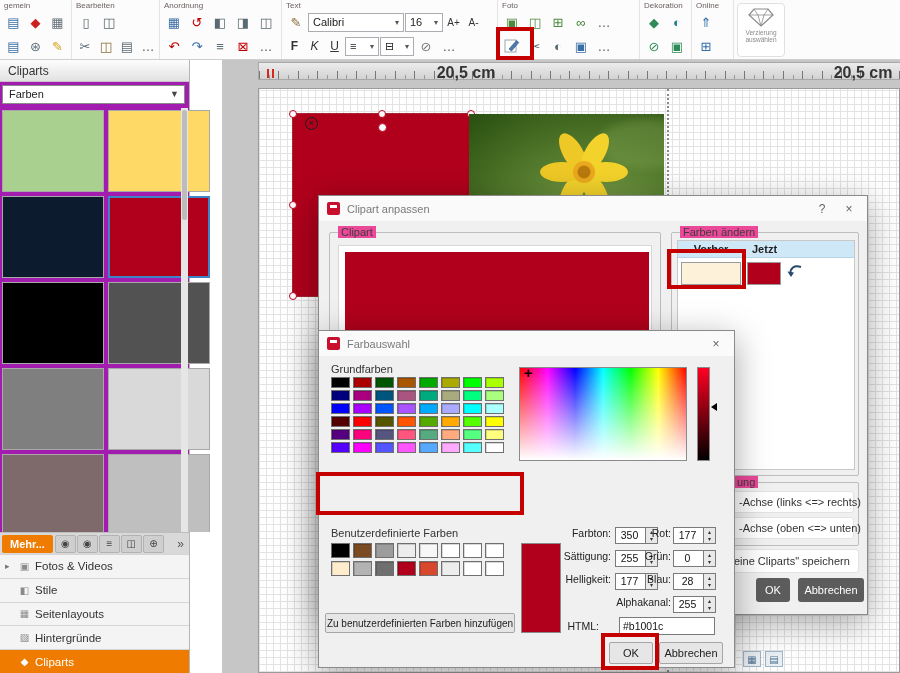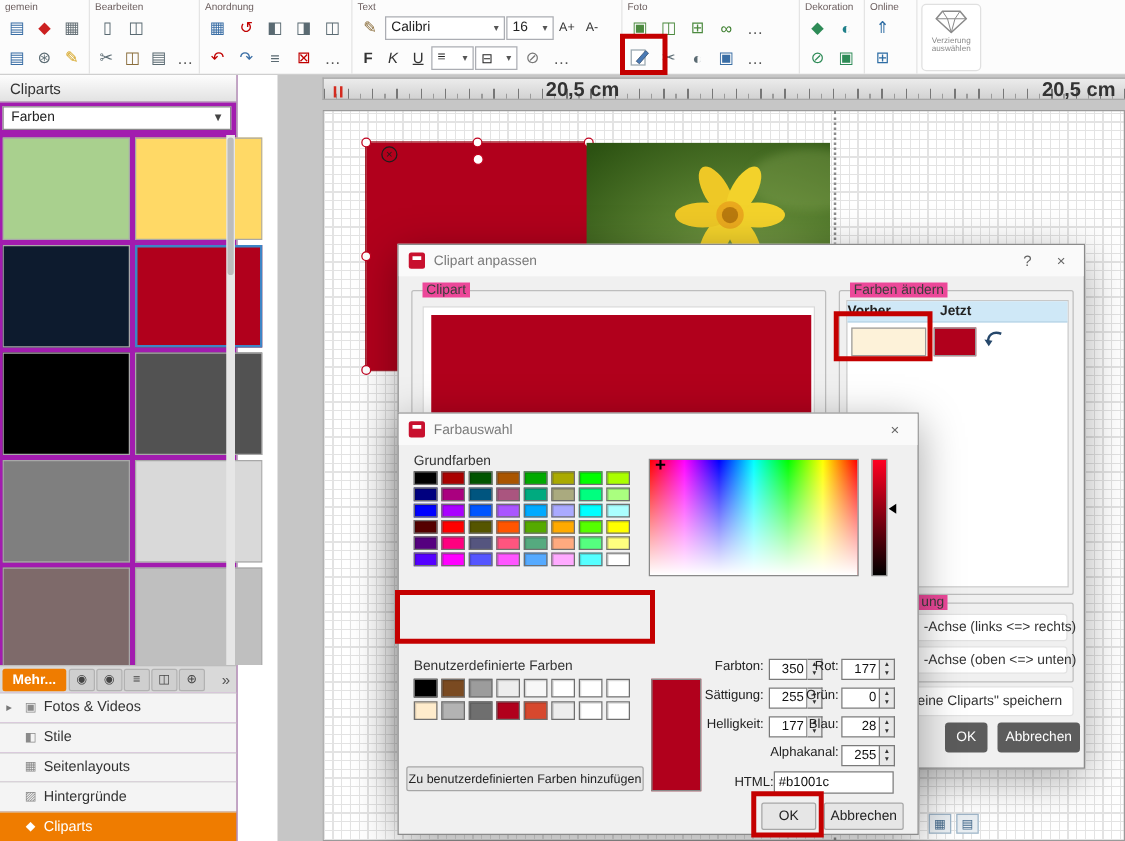--- a/index.html
+++ b/index.html
@@ -80,21 +80,21 @@
 .btn{background:#e6e6e6;border:1px solid #a6a6a6;border-radius:2px;font-size:11px;color:#222;display:flex;align-items:center;justify-content:center;white-space:nowrap;overflow:hidden}
 
 
 #dlg-clipart{left:318px;top:195px;width:550px;height:420px;z-index:20}
 #gb-clip{left:10px;top:36px;width:332px;height:374px}
 .preview{position:absolute;left:8px;top:12px;right:8px;bottom:10px;background:#fff;border:1px solid #d8d8d8}
 .preview-red{position:absolute;left:6px;top:6px;right:2px;bottom:6px}
 #gb-colors{left:352px;top:36px;width:188px;height:244px}
 .tbl{position:absolute;left:5px;top:7px;width:178px;height:230px;background:#fff;border:1px solid #c8c8c8}
 .tbl-head{height:17px;background:#cfe8f7;border-bottom:1px solid #b8d4e6;display:flex;font-size:11px;font-weight:bold;color:#222}
-.th1{width:66px;text-align:left;line-height:17px}
+.th1{width:66px;text-align:center;line-height:17px}
 .th2{padding-left:8px;line-height:17px}
 .tbl-row{position:relative;height:30px}
 .sw-before{position:absolute;left:3px;top:4px;width:60px;height:23px;border:1px solid #9a9a9a}
 .sw-now{position:absolute;left:69px;top:4px;width:34px;height:23px;border:1px solid #9a9a9a}
 .undo-ic{position:absolute;left:108px;top:6px}
 #gb-mirror{left:352px;top:286px;width:188px;height:64px}
 .frag-row{position:absolute;left:4px;right:4px;height:22px;background:#fff;border:1px solid #e2e2e2;border-radius:3px;display:flex;align-items:center;font-size:11px;color:#333}
 .frag-row span{margin-left:62px;white-space:nowrap}
 #fr1{top:8px}#fr2{top:34px}
 .save-row{position:absolute;left:352px;top:353px;width:188px;height:24px;background:#fff;border:1px solid #e2e2e2;border-radius:3px;display:flex;align-items:center;font-size:11px;color:#333}
@@ -115,29 +115,29 @@
  background-image:linear-gradient(to bottom,rgba(255,255,255,0) 0%,#fff 100%),
  linear-gradient(to right,#ff0000 0%,#ff00ff 16.6%,#0000ff 33.3%,#00ffff 50%,#00ff00 66.6%,#ffff00 83.3%,#ff0000 100%)}
 .cross{position:absolute;left:4px;top:-4px;color:#000;font-size:15px;font-weight:bold}
 .vslider{position:absolute;left:378px;top:36px;width:13px;height:94px;border:1px solid #8a8a8a;background:linear-gradient(#ff0022,#000)}
 .slider-arrow{position:absolute;left:392px;top:72px;width:0;height:0;border-top:4px solid transparent;border-bottom:4px solid transparent;border-right:6px solid #000}
 #btn-pick{position:absolute;left:12px;top:152px;width:178px;height:24px}
 #btn-add{position:absolute;left:6px;top:282px;width:190px;height:20px;font-size:10px}
 .cur-color{position:absolute;left:202px;top:212px;width:40px;height:90px;border:1px solid #8a8a8a}
 .fld-label{position:absolute;font-size:10.5px;color:#222;text-align:right;width:80px;line-height:17px}
 .spin{position:absolute;width:43px;height:17px}
-.spin-val{position:absolute;left:0;top:0;width:31px;height:17px;background:#fff;border:1px solid #7a7a7a;font-size:10.5px;text-align:right;padding:1px 2px 0 0;color:#111}
+.spin-val{position:absolute;left:0;top:0;width:31px;height:17px;background:#fff;border:1px solid #7a7a7a;font-size:10.5px;text-align:center;padding:1px 2px 0 0;color:#111}
 .spin-btns{position:absolute;right:0;top:0;width:12px;height:17px;border:1px solid #7a7a7a;border-left:none;background:#e8e8e8;display:flex;flex-direction:column;align-items:center;justify-content:center}
 .spin-btns::before{content:"▴";font-size:6px;line-height:7px;color:#333;display:block}
 .spin-btns::after{content:"▾";font-size:6px;line-height:7px;color:#333;display:block}
 #f-hue-l{left:212px;top:194px}#f-sat-l{left:212px;top:217px}#f-lum-l{left:212px;top:240px}
 #f-hue{left:296px;top:196px}#f-sat{left:296px;top:219px}#f-lum{left:296px;top:242px}
 #f-red-l{left:268px;top:194px;width:84px}#f-grn-l{left:268px;top:217px;width:84px}#f-blu-l{left:268px;top:240px;width:84px}#f-alp-l{left:268px;top:263px;width:84px}
 #f-red{left:354px;top:196px}#f-grn{left:354px;top:219px}#f-blu{left:354px;top:242px}#f-alp{left:354px;top:265px}
-#f-html-l{left:220px;top:287px}
+#f-html-l{left:200px;top:287px}
 .html-input{position:absolute;left:300px;top:286px;width:96px;height:18px;background:#fff;border:1px solid #7a7a7a;font-size:10.5px;color:#111;padding:2px 0 0 3px}
 #btn-ok{position:absolute;left:290px;top:311px;width:44px;height:22px}
 #btn-cancel{position:absolute;left:340px;top:311px;width:64px;height:22px}
 
 
 .anno{position:absolute;border:4px solid #c40000;z-index:200;pointer-events:none}
 #a1{left:496px;top:27px;width:38px;height:33px}
 #a2{left:667px;top:249px;width:79px;height:40px}
 #a3{left:316px;top:472px;width:208px;height:43px}
 #a4{left:601px;top:633px;width:58px;height:37px}

